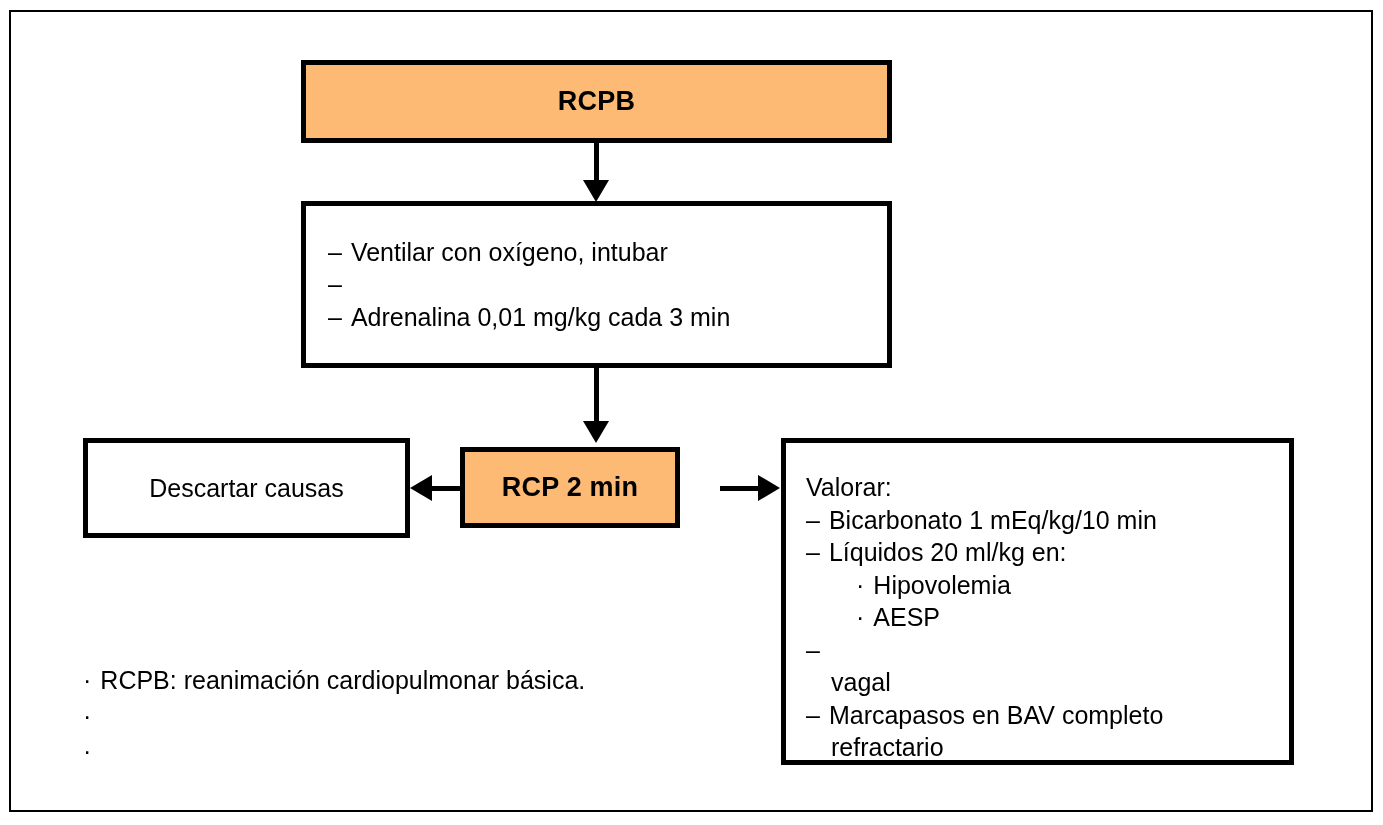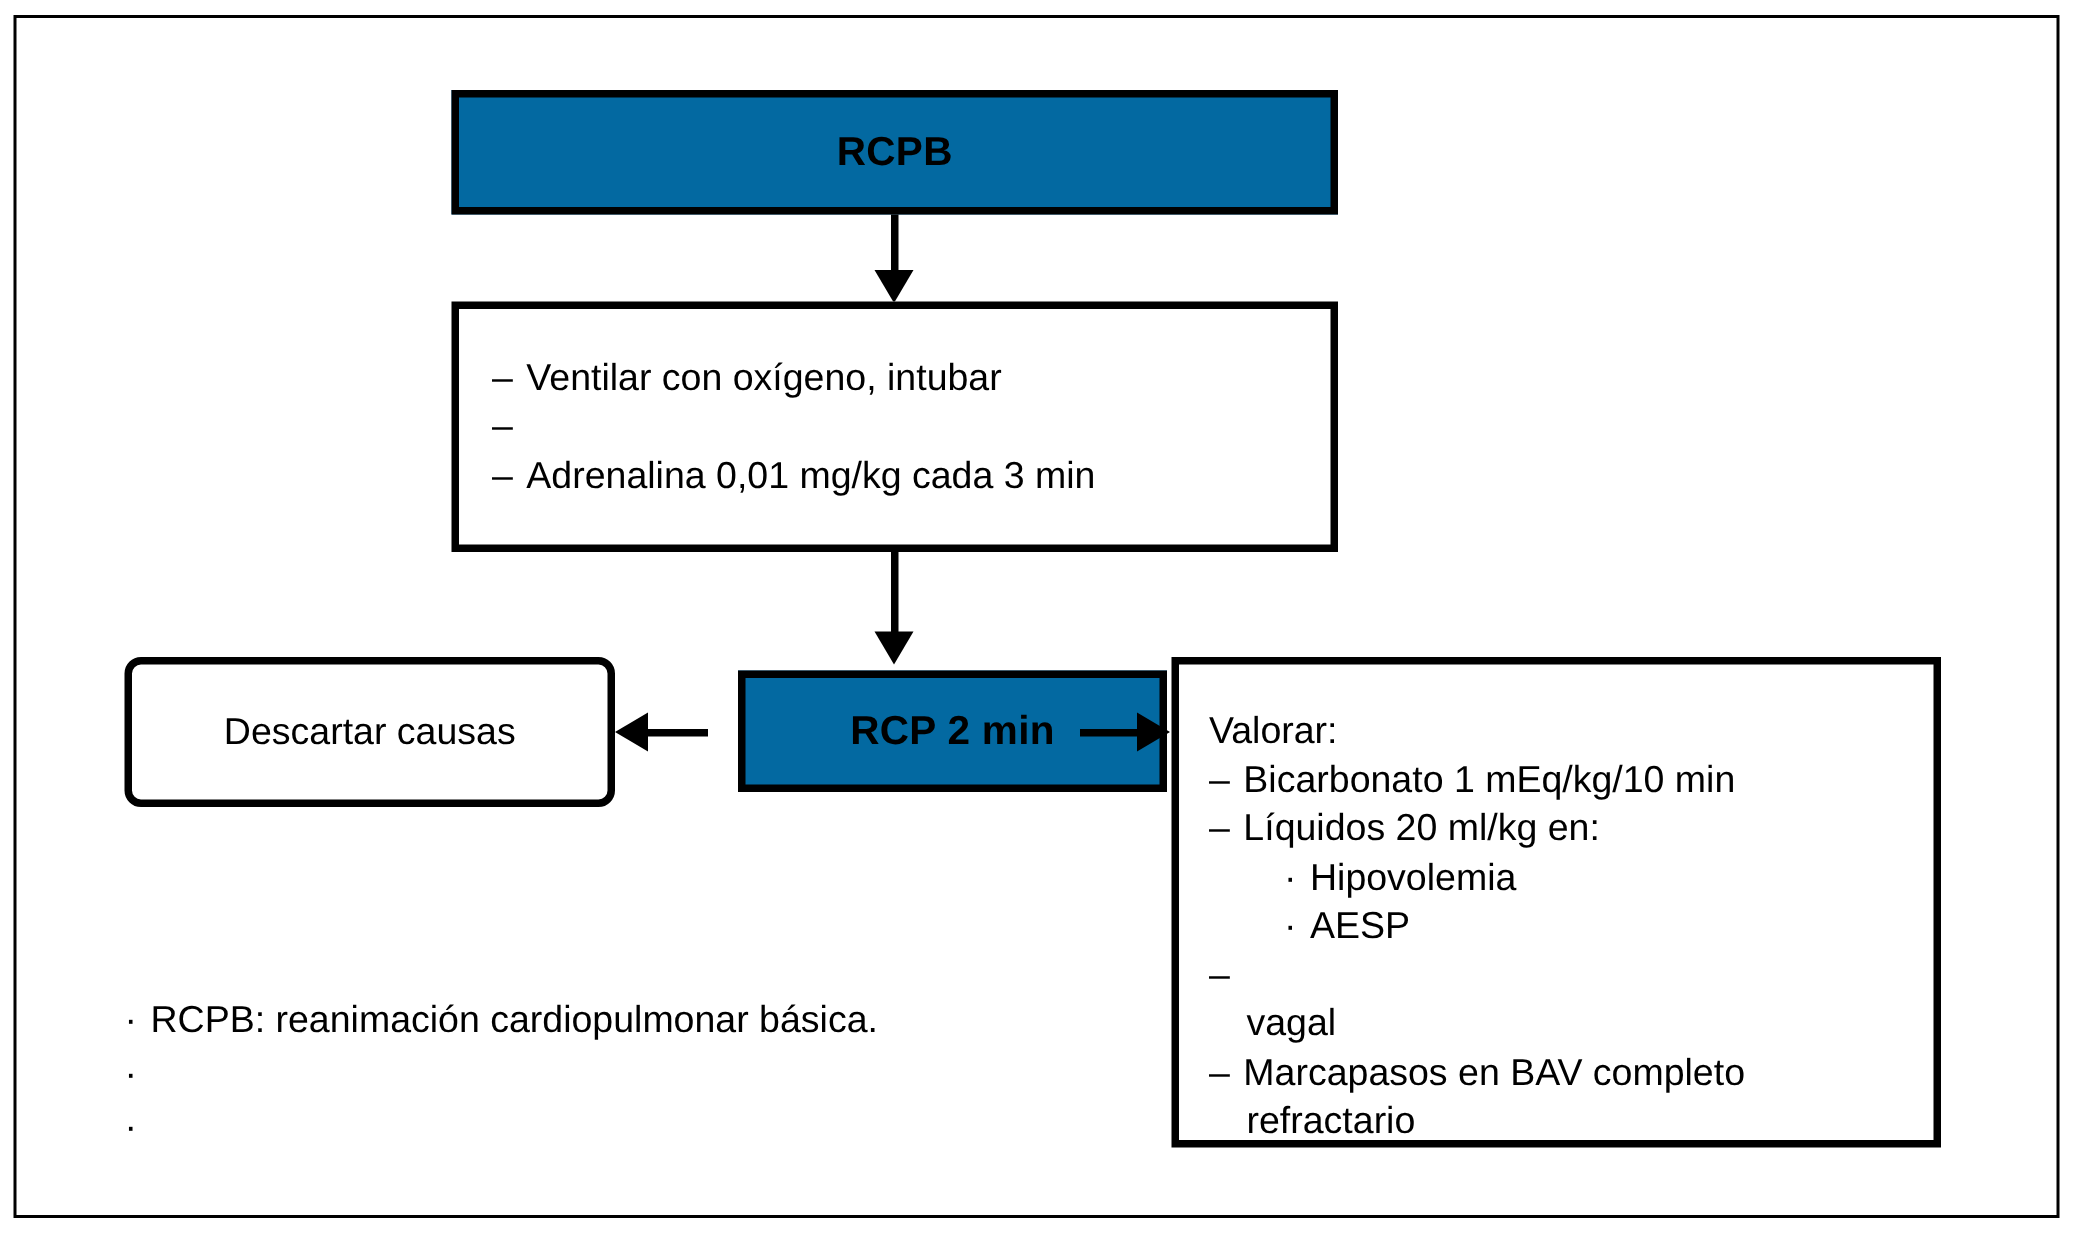--- a/index.html
+++ b/index.html
@@ -32,21 +32,21 @@
   .node {
     position: absolute;
     box-sizing: border-box;
     border: 5px solid #000000;
     background: #ffffff;
     display: flex;
     flex-direction: column;
     justify-content: center;
   }
   .node.filled {
-    background: #0369a1;
+    background: #fdba74;
   }
   .node-title {
     font-weight: bold;
     font-size: 27px;
     text-align: center;
     letter-spacing: 0.2px;
   }
   .node-centered-text {
     font-size: 25px;
     text-align: center;
@@ -167,28 +167,28 @@
       <li class="li-dash">
         <span class="bullet">–</span>
         <span>Adrenalina 0,01 mg/kg cada 3 min</span>
       </li>
     </ul>
   </div>
 
   <div class="conn-line-v" style="left:594px; top:368px; height:56px;"></div>
   <div class="arrowhead-down" style="left:583px; top:421px;"></div>
 
-  <div class="node" id="box-reversible" style="left:83px; top:438px; width:327px; height:100px;border-radius:11px;">
+  <div class="node" id="box-reversible" style="left:83px; top:438px; width:327px; height:100px;">
     <div class="node-centered-text">Descartar causas</div>
   </div>
 
   <div class="conn-line-h" style="left:432px; top:486px; width:40px;"></div>
   <div class="arrowhead-left" style="left:410px; top:475px;"></div>
 
-  <div class="node filled" id="box-cpr" style="left:492px; top:447px; width:286px; height:81px;justify-content:center;">
+  <div class="node filled" id="box-cpr" style="left:460px; top:447px; width:220px; height:81px;justify-content:center;">
     <div class="node-title">RCP 2 min</div>
   </div>
 
   <div class="conn-line-h" style="left:720px; top:486px; width:40px;"></div>
   <div class="arrowhead-right" style="left:758px; top:475px;"></div>
 
   <div class="node" id="box-valorar" style="left:781px; top:438px; width:513px; height:327px; justify-content:flex-start; padding-top:28px;">
     <ul class="list">
       <li class="li-plain">
         <span>Valorar:</span>

